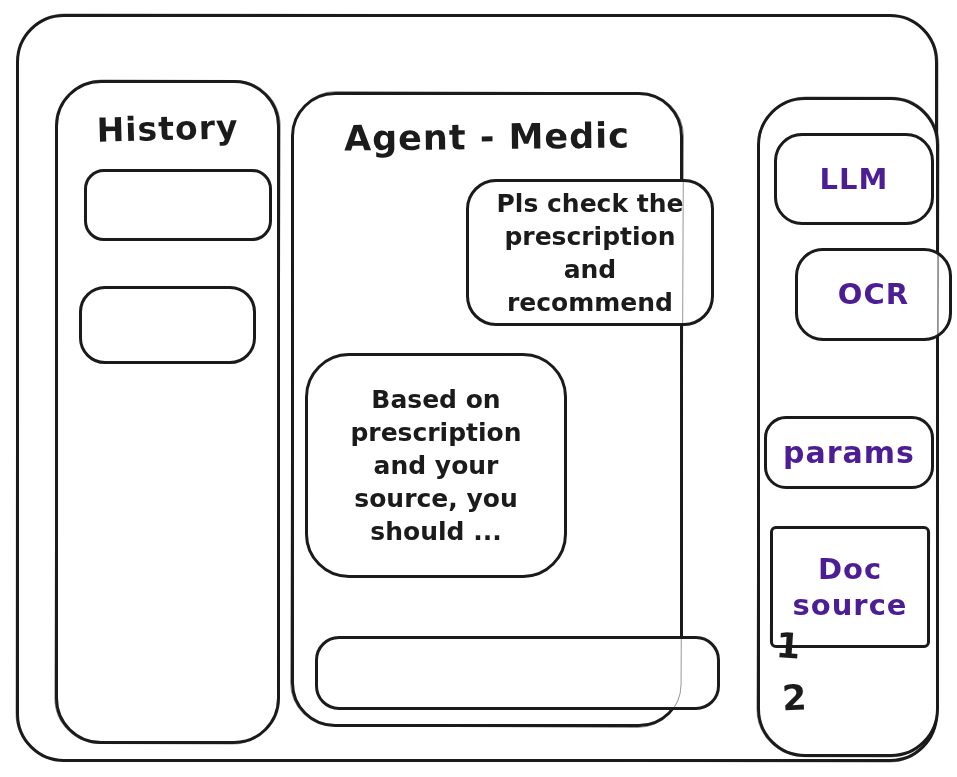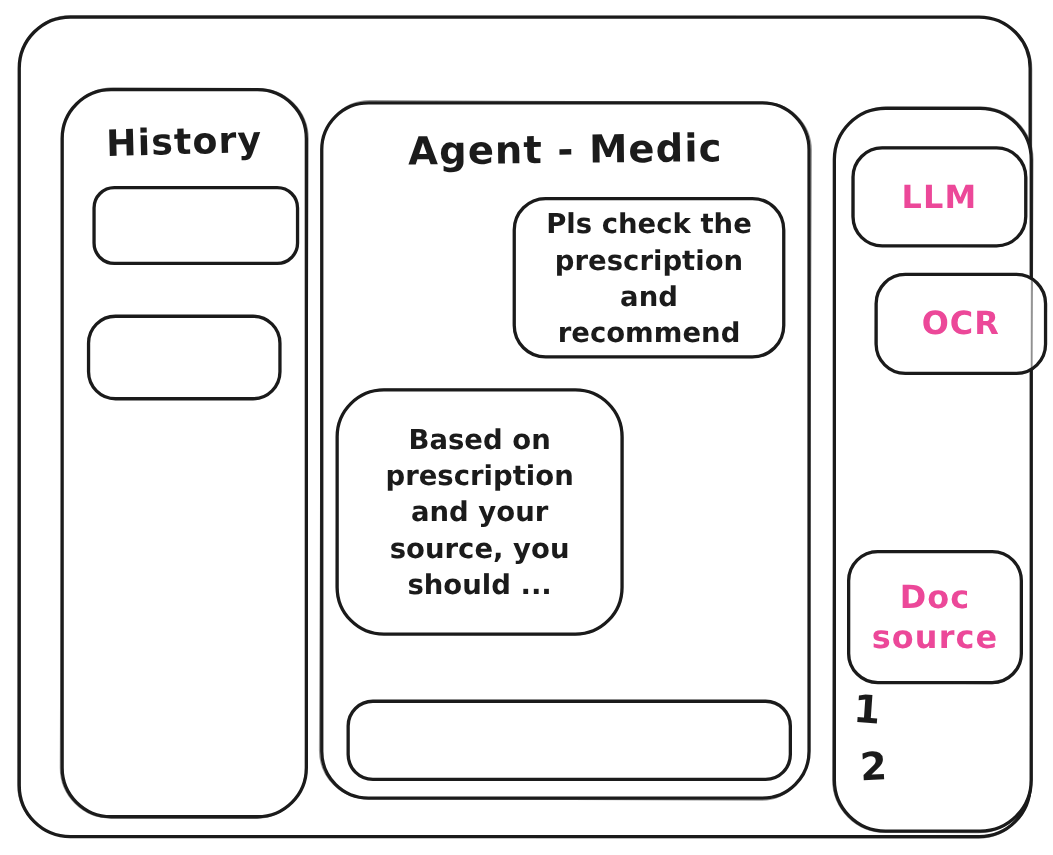--- a/index.html
+++ b/index.html
@@ -33,21 +33,21 @@
   .history-panel { left: 36px; top: 63px; width: 225px; height: 664px; border-radius: 46px; }
   .history-title {
     position: absolute; left: 0; right: 0; top: 26px;
     text-align: center; font-size: 33px; font-weight: 700;
     letter-spacing: 1px; transform: rotate(-1.5deg);
   }
   .hist-item-1 { left: 26px; top: 86px;  width: 188px; height: 72px; border-radius: 20px; }
   .hist-item-2 { left: 21px; top: 203px; width: 177px; height: 78px; border-radius: 26px; }
 
   
-  .chat-panel { left: 272px; top: 75px; width: 446px; height: 635px; border-radius: 44px; }
+  .chat-panel { left: 272px; top: 75px; width: 392px; height: 635px; border-radius: 44px; }
   .chat-title {
     position: absolute; left: 0; right: 0; top: 22px;
     text-align: center; font-size: 35px; font-weight: 700;
     letter-spacing: 1px; transform: rotate(-0.6deg);
   }
   .bubble {
     display: flex; align-items: center; justify-content: center;
     text-align: center; font-size: 25px; font-weight: 600;
     line-height: 1.32; padding: 10px 14px;
   }
@@ -59,33 +59,33 @@
     font-family: "DejaVu Sans", sans-serif; font-size: 24px; padding: 0 20px;
     color: #1b1b1b; outline: none;
   }
 
   
   .tools-panel { left: 738px; top: 80px; width: 182px; height: 660px; border-radius: 48px; }
   .tool-btn {
     position: absolute;
     display: flex; align-items: center; justify-content: center;
     background: #ffffff; border: 3px solid #1b1b1b;
-    font-family: "DejaVu Sans", sans-serif; font-weight: 700; color: #ec4899;
+    font-family: "DejaVu Sans", sans-serif; font-weight: 700; color: #4c1d95;
     font-size: 29px; letter-spacing: 1px; cursor: pointer;
     text-align: center; line-height: 1.25; padding: 4px 8px;
   }
   .tool-btn::after {
     content: ""; position: absolute; inset: -2px;
     border: 1.6px solid #1b1b1b; border-radius: inherit;
     opacity: 0.45; transform: rotate(0.4deg) scale(1.01); pointer-events: none;
   }
   .btn-llm    { left: 14px; top: 33px;  width: 160px; height: 92px;  border-radius: 28px; }
   .btn-ocr    { left: 15px; top: 148px; width: 157px; height: 93px;  border-radius: 28px; margin-left: 20px; }
   .btn-params { left: 4px;  top: 316px; width: 170px; height: 73px;  border-radius: 22px; font-size: 30px; }
-  .btn-doc    { left: 10px; top: 400px; width: 160px; height: 122px; border-radius: 28px; }
+  .btn-doc    { left: 10px; top: 426px; width: 160px; height: 122px; border-radius: 6px; }
 
   .doc-num {
     position: absolute; font-size: 35px; font-weight: 700;
     cursor: pointer; background: transparent;
   }
   .num-1 { left: 16px; top: 526px; transform: rotate(4deg); }
   .num-2 { left: 22px; top: 578px; transform: rotate(-3deg); }
 </style>
 </head>
 <body>
@@ -109,19 +109,20 @@
       <div class="sk bubble agent-bubble">
         <span>Based on prescription and your source, you should ...</span>
       </div>
 
       <input class="chat-input" type="text" placeholder="" style="">
     </main>
 
     <aside class="sk tools-panel">
       <button class="tool-btn btn-llm">LLM</button>
       <button class="tool-btn btn-ocr">OCR</button>
+      <button class="tool-btn btn-params">params</button>
       <button class="tool-btn btn-doc">Doc source</button>
       <div class="doc-num num-1">1</div>
       <div class="doc-num num-2">2</div>
     </aside>
 
   </div>
 </div>
 
 </body></html>

